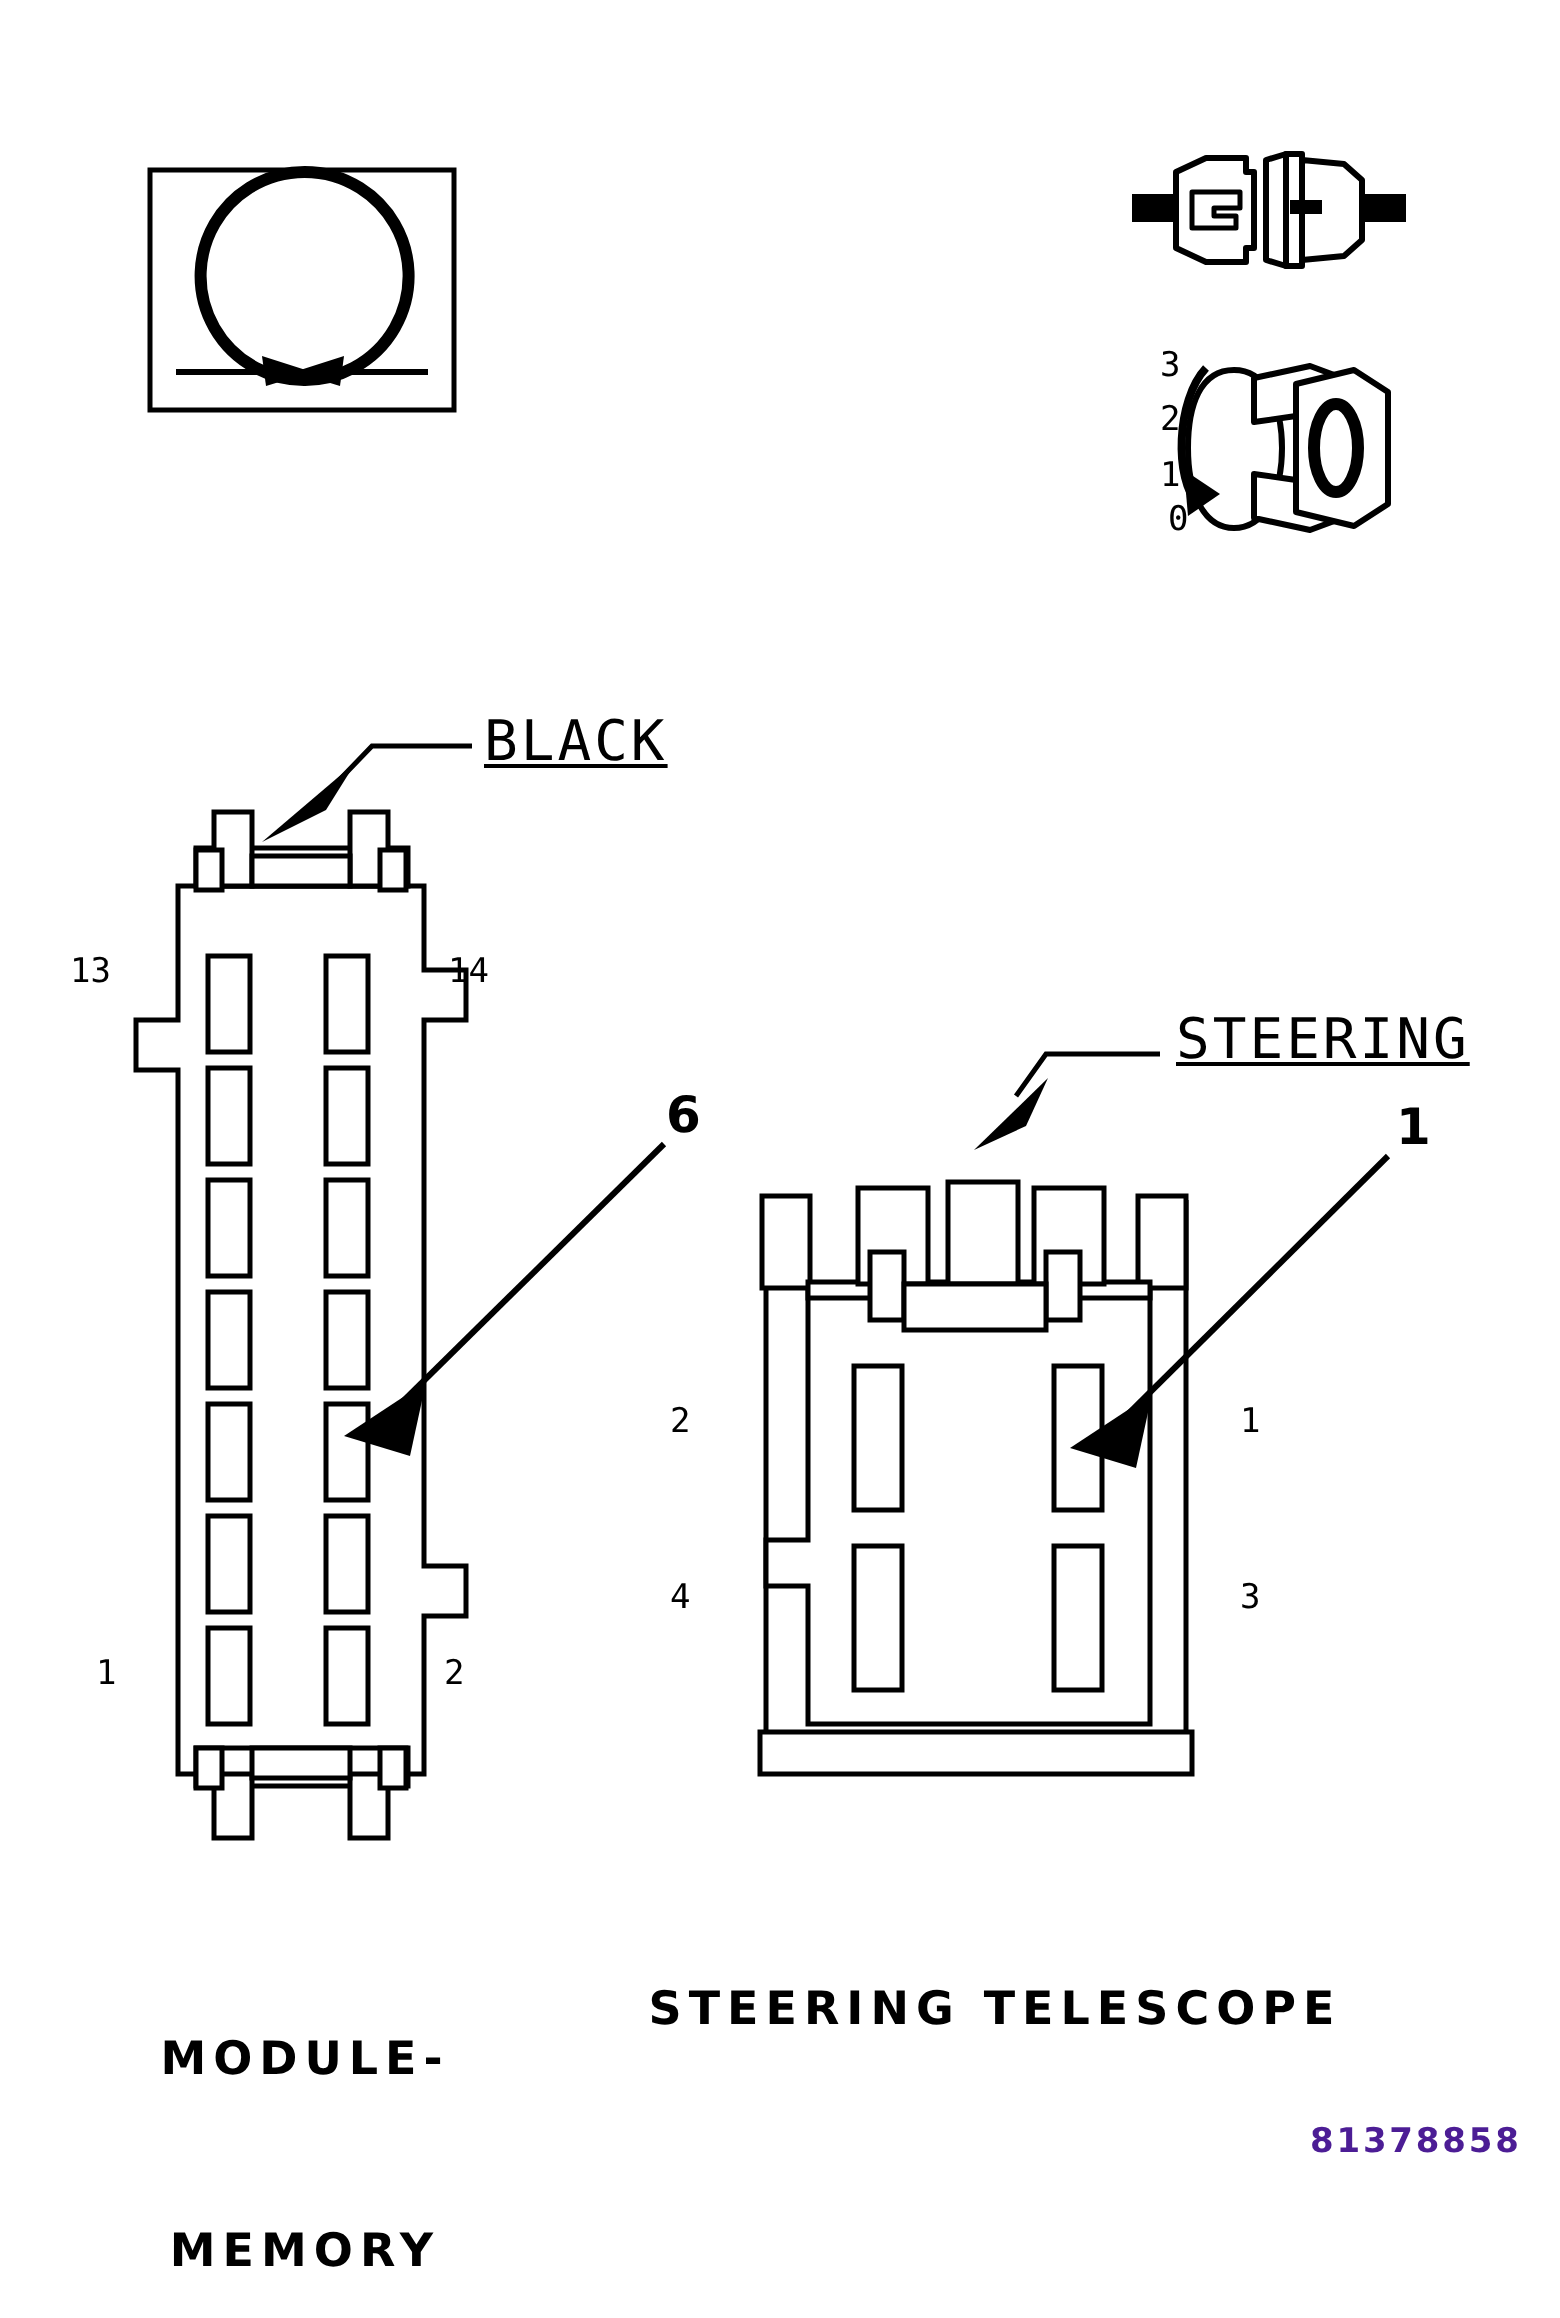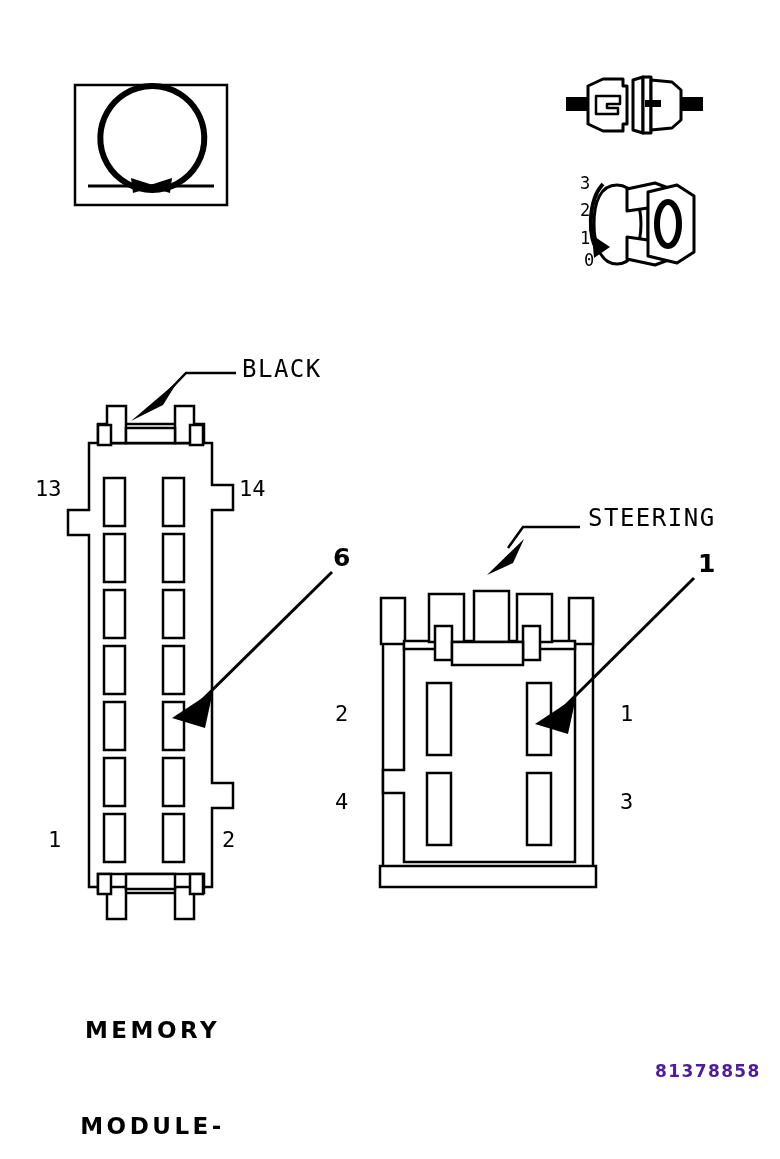--- a/index.html
+++ b/index.html
@@ -29,28 +29,29 @@
   }
   .lbl {
     position: absolute;
     white-space: pre;
     color: #000;
     line-height: 1;
   }
   
   .wire-label {
     font-family: "DejaVu Sans Mono", monospace;
-    font-size: 24px;
+    font-size: 28px;
     letter-spacing: 1.5px;
     font-weight: 400;
+    text-decoration: underline;
   }
   
   .pin-num {
     font-family: "DejaVu Sans Mono", monospace;
-    font-size: 22px;
+    font-size: 17px;
     font-weight: 400;
     text-align: center;
   }
   
   .callout-num {
     font-family: "DejaVu Sans", sans-serif;
     font-size: 25px;
     font-weight: bold;
   }
   
@@ -226,42 +227,43 @@
       </g>
     </g>
 
   </svg>
 
   <div class="lbl wire-label" style="left:242px; top:357px;">BLACK</div>
 
   <div class="lbl wire-label" style="left:588px; top:506px;">STEERING</div>
 
   <div class="lbl pin-num" style="left:35px; top:478px;">13</div>
-  <div class="lbl pin-num" style="left:239px; top:478px;">14</div>
+  <div class="lbl pin-num" style="left:224px; top:478px;">14</div>
   <div class="lbl pin-num" style="left:48px; top:829px;">1</div>
   <div class="lbl pin-num" style="left:222px; top:829px;">2</div>
 
   <div class="lbl pin-num" style="left:335px; top:703px;">2</div>
   <div class="lbl pin-num" style="left:620px; top:703px;">1</div>
   <div class="lbl pin-num" style="left:335px; top:791px;">4</div>
   <div class="lbl pin-num" style="left:620px; top:791px;">3</div>
 
   <div class="lbl callout-num" style="left:333px; top:545px;">6</div>
   <div class="lbl callout-num" style="left:698px; top:551px;">1</div>
 
   <div class="lbl rotary-num" style="left:580px; top:175px;">3</div>
   <div class="lbl rotary-num" style="left:580px; top:202px;">2</div>
   <div class="lbl rotary-num" style="left:580px; top:230px;">1</div>
   <div class="lbl rotary-num" style="left:584px; top:252px;">0</div>
 
   <div class="caption" style="left:10px; top:950px; width:285px;">
+    <div>MODULE-</div>
     <div>MEMORY</div>
-    <div>MODULE-</div>
     
   </div>
 
   <div class="caption" style="left:310px; top:925px; width:375px;">
+    <div>STEERING TELESCOPE</div>
     
   </div>
 
   <div class="part-code" style="left:655px; top:1061px;">81378858</div>
 
 </div>
 
 </body></html>

